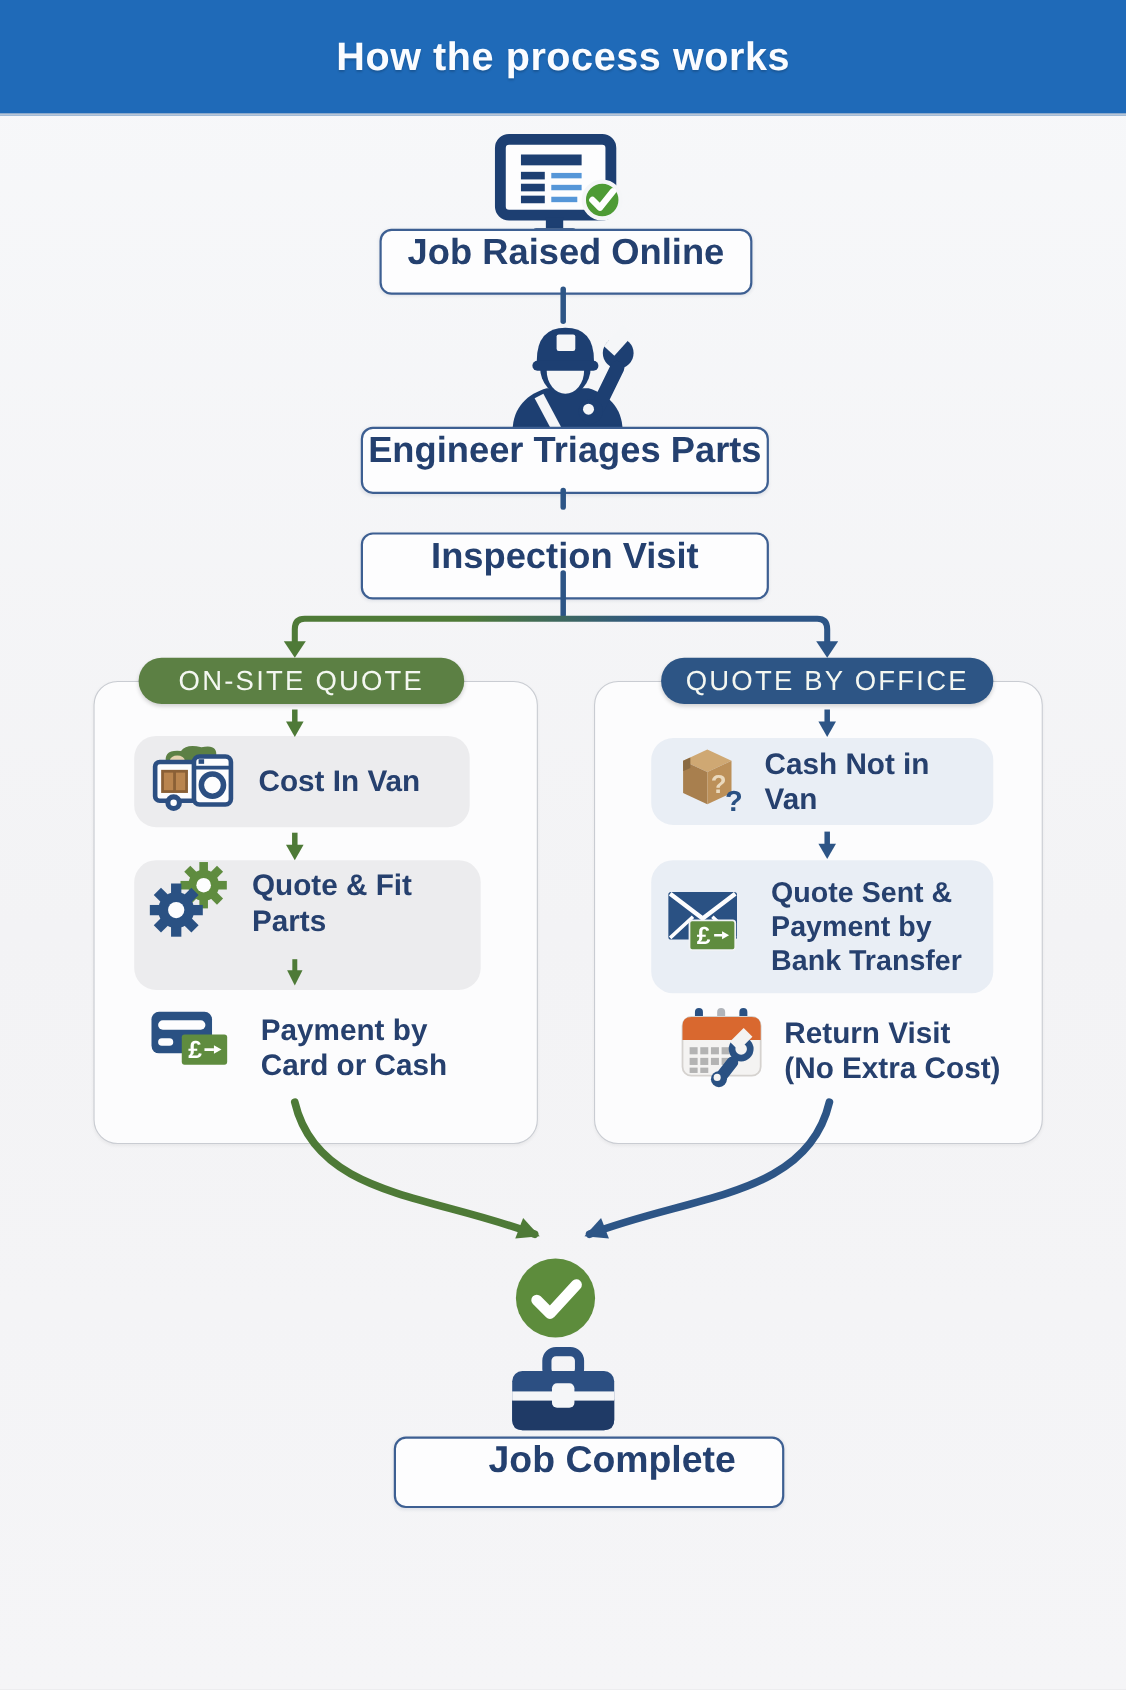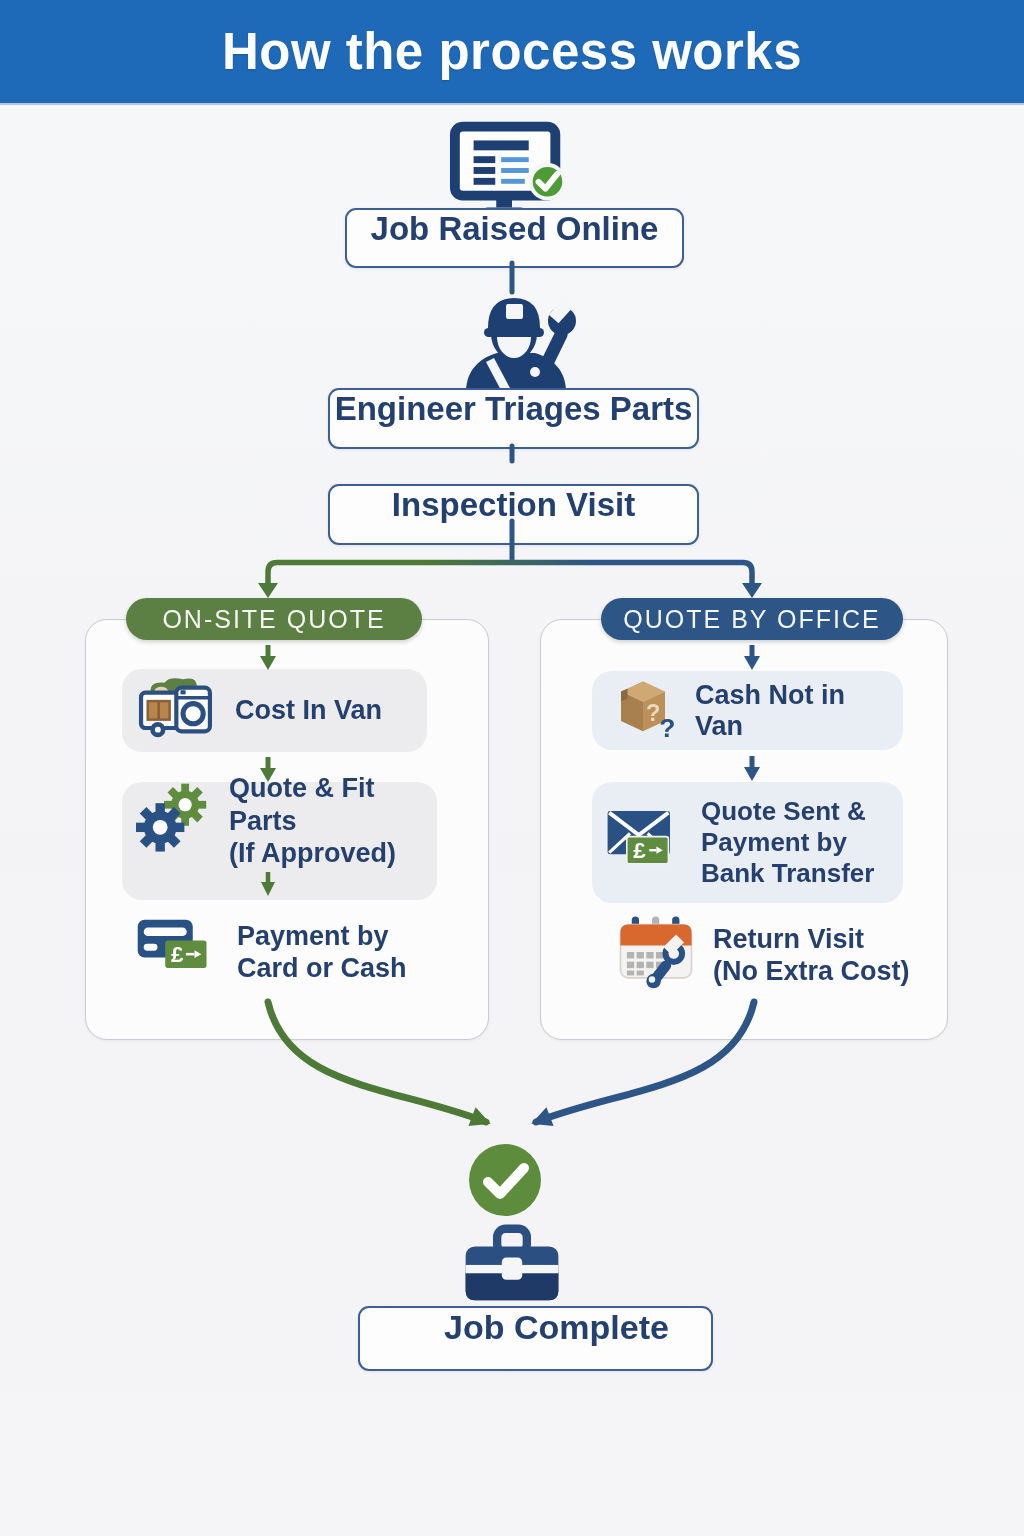--- a/index.html
+++ b/index.html
@@ -7,21 +7,21 @@
     position:relative; width:1024px; height:1536px; margin:0 auto;
     background:linear-gradient(180deg,#f7f8fa 0%,#f3f3f5 55%,#f5f5f7 100%);
     font-family:"Liberation Sans", sans-serif; overflow:hidden;
   }
   .header {
     position:absolute; left:0; top:0; width:1024px; height:103px;
     background:#1f6ab8; border-bottom:2px solid #b9c6d6;
     display:flex; align-items:center; justify-content:center;
   }
   .header-title {
-    color:#fafcff; font-size:51px; font-weight:bold; letter-spacing:.5px;
+    color:#fafcff; font-size:36px; font-weight:bold; letter-spacing:.5px;
     text-shadow:0 1px 2px rgba(0,0,0,.18);
   }
   .node-box {
     position:absolute; background:#fdfdfe; border:2px solid #3d5f92; border-radius:11px;
     display:flex; align-items:flex-start; justify-content:center;
     color:#24406f; font-weight:bold; font-size:33px; z-index:3;
     box-shadow:0 1px 3px rgba(40,60,100,.10);
   }
   .card {
     position:absolute; background:#fcfcfd; border:1.5px solid #c9ccd2;
@@ -181,21 +181,20 @@
           <rect x="-6" y="-31" width="12" height="62" transform="rotate(45)"></rect>
           <rect x="-6" y="-31" width="12" height="62" transform="rotate(90)"></rect>
           <rect x="-6" y="-31" width="12" height="62" transform="rotate(135)"></rect>
           <circle r="21"></circle>
             <circle r="9.5" fill="#fdfdfe"></circle>
         </g>
       </svg>
     </span>
     <span class="lines">
       <div>Quote &amp; Fit Parts</div>
-      <div>(If Approved)</div>
     </span>
   </div>
 
   <div class="row" style="left:122px; top:908px; width:340px; height:88px;">
     <span>
       <svg width="86" height="62" viewBox="0 0 100 72">
         <rect x="2" y="2" width="64" height="44" rx="8" fill="#2a5183"></rect>
         <rect x="9" y="11" width="50" height="10" rx="5" fill="#fdfdfe"></rect>
         <rect x="9" y="30" width="16" height="8" rx="4" fill="#fdfdfe"></rect>
         <rect x="34" y="26" width="48" height="32" rx="3" fill="#5f8c3f"></rect>

